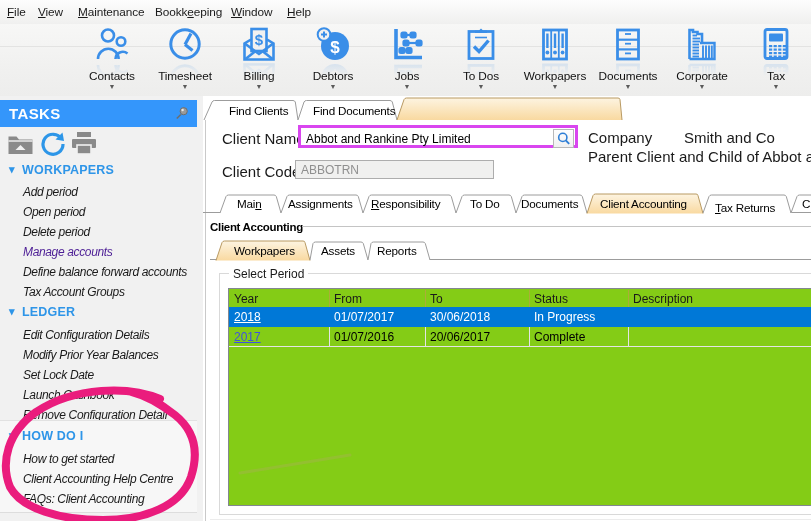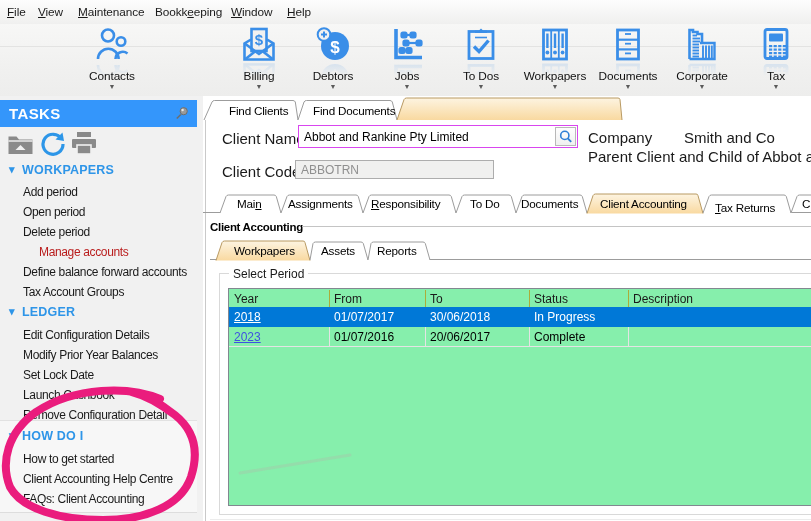--- a/index.html
+++ b/index.html
@@ -24,48 +24,48 @@
   .tbtn .lbl { margin-top:3px; font-size:11.8px; letter-spacing:-0.1px; color:#111; }
   .tbtn .car { margin-top:1px; color:#5a5a5a; font-size:7px; line-height:6px; }
 
   
   #leftpanel { position:absolute; left:0; top:96px; width:203px; height:425px; background:#f1f1f1; }
   #taskshead { position:absolute; left:0; top:4px; width:197px; height:27px; background:#3496fb; color:#fff;
      font-size:15px; font-weight:bold; letter-spacing:0.4px; line-height:27px; padding-left:9px; }
   #lp-icons { position:absolute; left:0; top:33px; width:197px; height:28px; }
   .lsec { position:absolute; left:22px; font-size:12.5px; font-weight:bold; letter-spacing:0.2px; color:#2e95e8; }
   .lsec:before { content:"\25BE"; position:absolute; left:-13px; top:0px; font-size:11px; color:#2e95e8; }
-  .litem { position:absolute; left:23px; font-size:12px; letter-spacing:-0.35px; color:#1a1a1a; white-space:nowrap; }
-  .ldis  { color:#b91c1c;margin-left:16px; }
+  .litem { position:absolute; left:23px; font-size:12px; letter-spacing:-0.35px; color:#1a1a1a; white-space:nowrap;font-style:italic; }
+  .ldis  { color:#4c1d95; }
   #howpanel { position:absolute; left:0; top:324px; width:197px; height:93px; background:#f7f7f7;
      border-top:1px solid #e2e2e2; border-bottom:1px solid #dddddd; }
 
   
   #content { position:absolute; left:203px; top:96px; width:608px; height:425px; background:#fff; }
   #content .paneL { position:absolute; left:2px; top:22px; width:1px; height:403px; background:#c9c9c9; }
 
   .flabel { position:absolute; font-size:15px; color:#1a1a1a; white-space:nowrap; }
 
-  #inpName { position:absolute; left:95px; top:29px; width:280px; height:23px; border:1px solid #d946ef; background:#fff; }
+  #inpName { position:absolute; left:95px; top:29px; width:280px; height:23px; border:3px solid #d946ef; background:#fff; }
   #inpName .txt { position:absolute; left:5px; top:4px; font-size:12px; color:#000; }
   #srchBtn { position:absolute; right:1px; top:1px; width:21px; height:19px; border:1px solid #b8b8b8;
      background:linear-gradient(#fefefe,#f0f0f0); }
   #inpCode { position:absolute; left:92px; top:64px; width:199px; height:19px; border:1px solid #adadad; background:#f0f0ef; }
   #inpCode .txt { position:absolute; left:5px; top:2px; font-size:12px; color:#8f8f8f;text-align:center; }
 
   .tabtxt { position:absolute; font-size:11.7px; letter-spacing:-0.2px; color:#000; white-space:nowrap; }
   .tabtxt u { text-decoration:underline; }
 
   #caTitle { position:absolute; left:7px; top:125px; font-size:11.5px; font-weight:bold; color:#000; letter-spacing:-0.3px;}
   #caRule { position:absolute; left:99px; top:130px; width:509px; height:1px; background:#c4c4c4; }
 
   
   #grpbox { position:absolute; left:16px; top:177px; width:592px; height:242px; border:1px solid #d9d9d9; border-right:none; }
   #grpbox .glabel { position:absolute; left:9px; top:-7px; background:#fff; padding:0 4px; font-size:12px; color:#1a1a1a; }
-  #lview { position:absolute; left:25px; top:192px; width:583px; height:218px; border:1px solid #828790; border-right:none; background:#86efac; }
+  #lview { position:absolute; left:25px; top:192px; width:583px; height:218px; border:1px solid #828790; border-right:none; background:#84cc16; }
   .hcell { position:absolute; top:3px; font-size:12px; color:#1a1a1a; }
   .vsep { position:absolute; top:1px; width:1px; height:17px; background:#acac39; }
   #hline { position:absolute; left:0; top:18px; width:583px; height:1px; background:#ededed; }
   #row1 { position:absolute; left:0; top:18px; width:583px; height:20px; background:#0078d7; color:#fff; font-size:12px; }
   #row2 { position:absolute; left:0; top:38px; width:583px; height:20px; border-bottom:1px solid #e4e4e4; font-size:12px; color:#000; }
   .bsep { position:absolute; top:0; width:1px; height:20px; background:#e4e4e4; }
   .cell { position:absolute; top:3px; white-space:nowrap; }
   a.lnk { color:#3f51e0; text-decoration:underline; }
   #row1 a.lnk { color:#fff;text-align:right; }
 
@@ -93,20 +93,30 @@
         <g fill="none" stroke="#3a8ee8" stroke-width="2.6">
           <circle cx="14" cy="9.5" r="6"></circle>
           <path d="M4 33 a10.3 10.3 0 0 1 20.6 0"></path>
           <circle cx="27" cy="15.5" r="4.3"></circle>
           <path d="M21.5 33 a7.3 7.3 0 0 1 12 -5.5"></path>
         </g>
       </svg></span>
       <div class="lbl">Contacts</div><div class="car">▼</div>
     </div>
 
+    <div class="tbtn" style="left:148px">
+      <span class="ic"><svg width="36" height="36" viewBox="0 0 36 36">
+        <g fill="none" stroke="#3a8ee8">
+          <circle cx="18" cy="18" r="14.2" stroke-width="3"></circle>
+          <path d="M18 18.5 L24 7.5" stroke-width="3.2"></path>
+          <path d="M18 18.5 L25.5 24.5" stroke-width="3.2"></path>
+        </g>
+      </svg></span>
+      <div class="lbl">Timesheet</div><div class="car">▼</div>
+    </div>
 
     <div class="tbtn" style="left:222px">
       <span class="ic"><svg width="36" height="36" viewBox="0 0 36 36">
         <rect x="10.5" y="3" width="15" height="22" fill="#f2f1f0" stroke="#3a8ee8" stroke-width="2.6"></rect>
         <text x="18" y="19" font-size="15" font-weight="bold" fill="#3a8ee8" text-anchor="middle" font-family="Liberation Sans">$</text>
         <g fill="none" stroke="#3a8ee8" stroke-width="2.6">
           <path d="M10 13.5 L3.5 17.5 V33.5 H32.5 V17.5 L26 13.5"></path>
           <path d="M4.5 18 L18 28 L31.5 18"></path>
           <path d="M4.5 33 L14 25.5"></path>
               <path d="M31.5 33 L22 25.5"></path>
@@ -371,21 +381,21 @@
       <div class="vsep" style="left:300px"></div>
       <div class="vsep" style="left:399px"></div>
       <div id="hline"></div>
       <div id="row1">
         <div class="cell" style="left:5px"><a class="lnk" href="#">2018</a></div>
         <div class="cell" style="left:105px">01/07/2017</div>
         <div class="cell" style="left:201px">30/06/2018</div>
         <div class="cell" style="left:305px">In Progress</div>
       </div>
       <div id="row2">
-        <div class="cell" style="left:5px"><a class="lnk" href="#">2023</a></div>
+        <div class="cell" style="left:5px"><a class="lnk" href="#">2017</a></div>
         <div class="cell" style="left:105px">01/07/2016</div>
         <div class="cell" style="left:201px">20/06/2017</div>
         <div class="cell" style="left:305px">Complete</div>
         <div class="bsep" style="left:100px"></div>
         <div class="bsep" style="left:196px"></div>
         <div class="bsep" style="left:300px"></div>
         <div class="bsep" style="left:399px"></div>
       </div>
     </div>
     <div class="abs" style="left:7px;top:423px;width:601px;height:1px;background:#ececec"></div>

